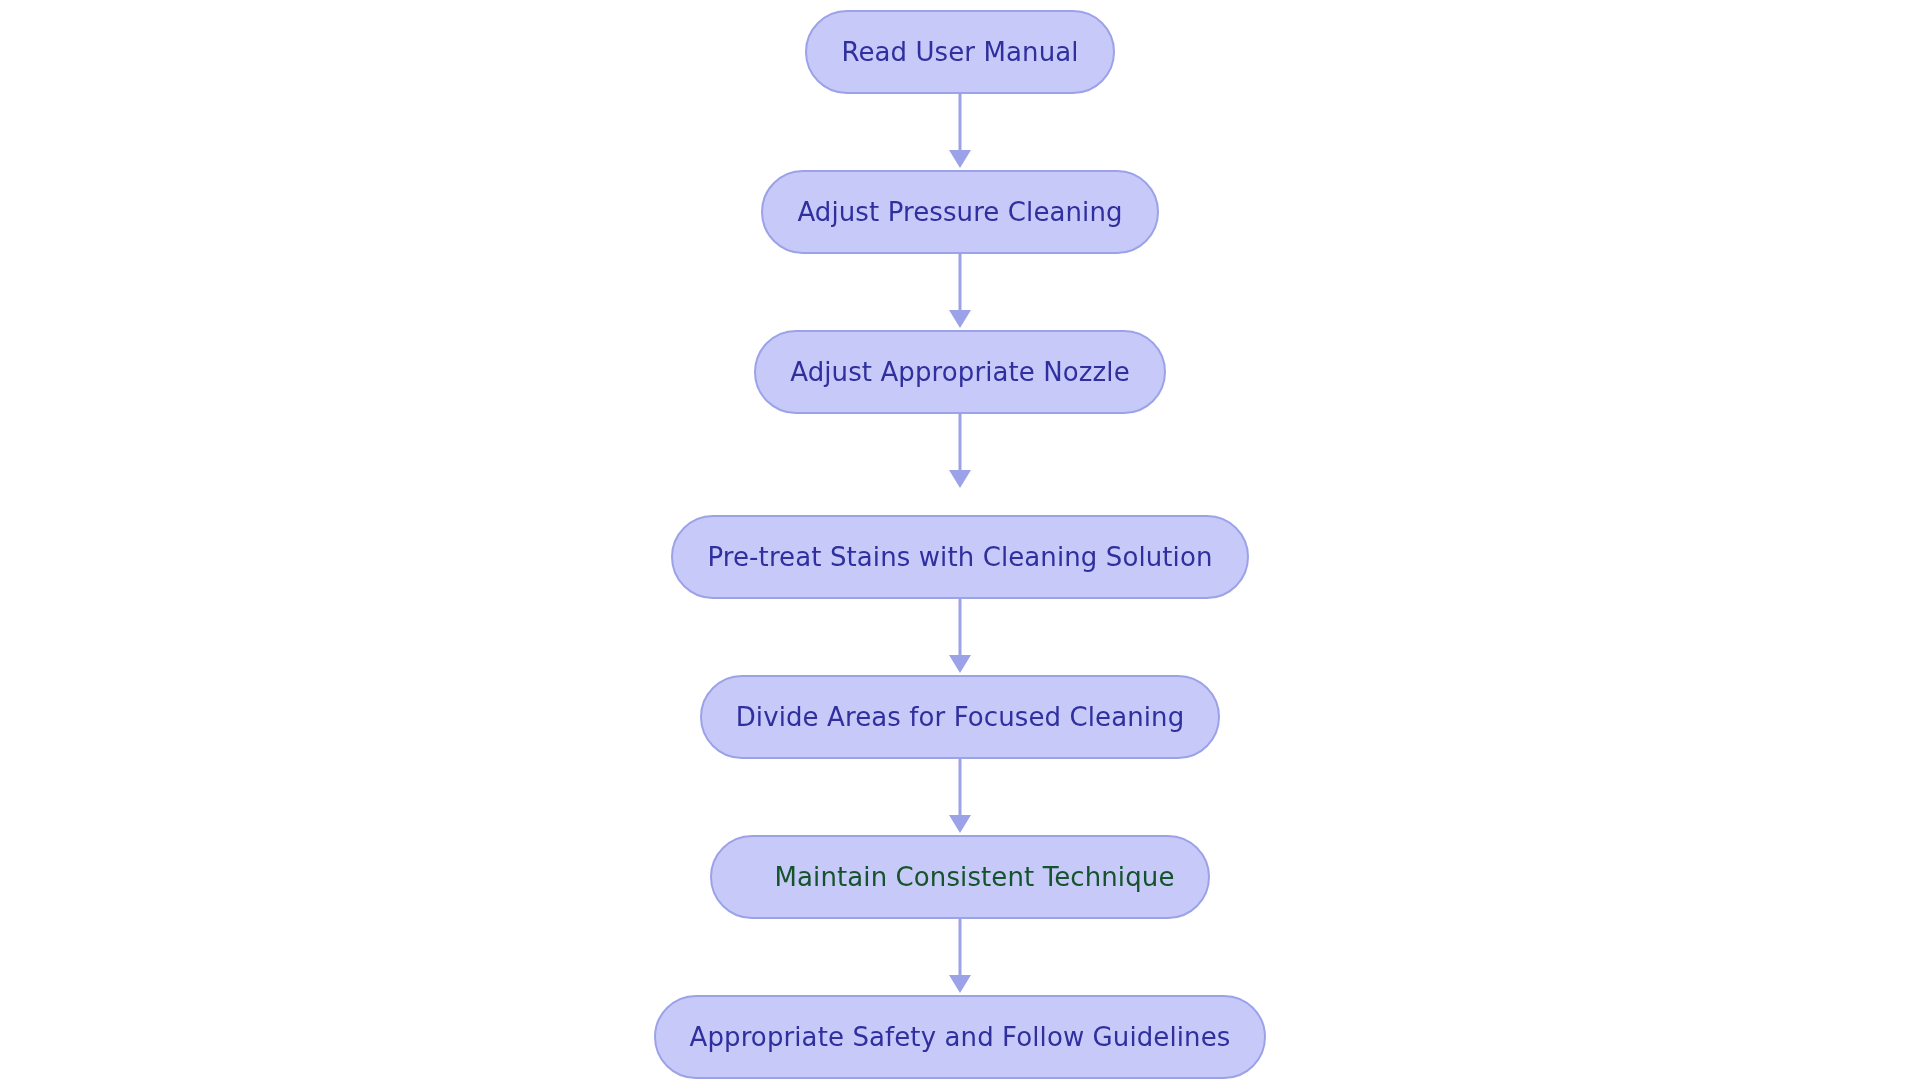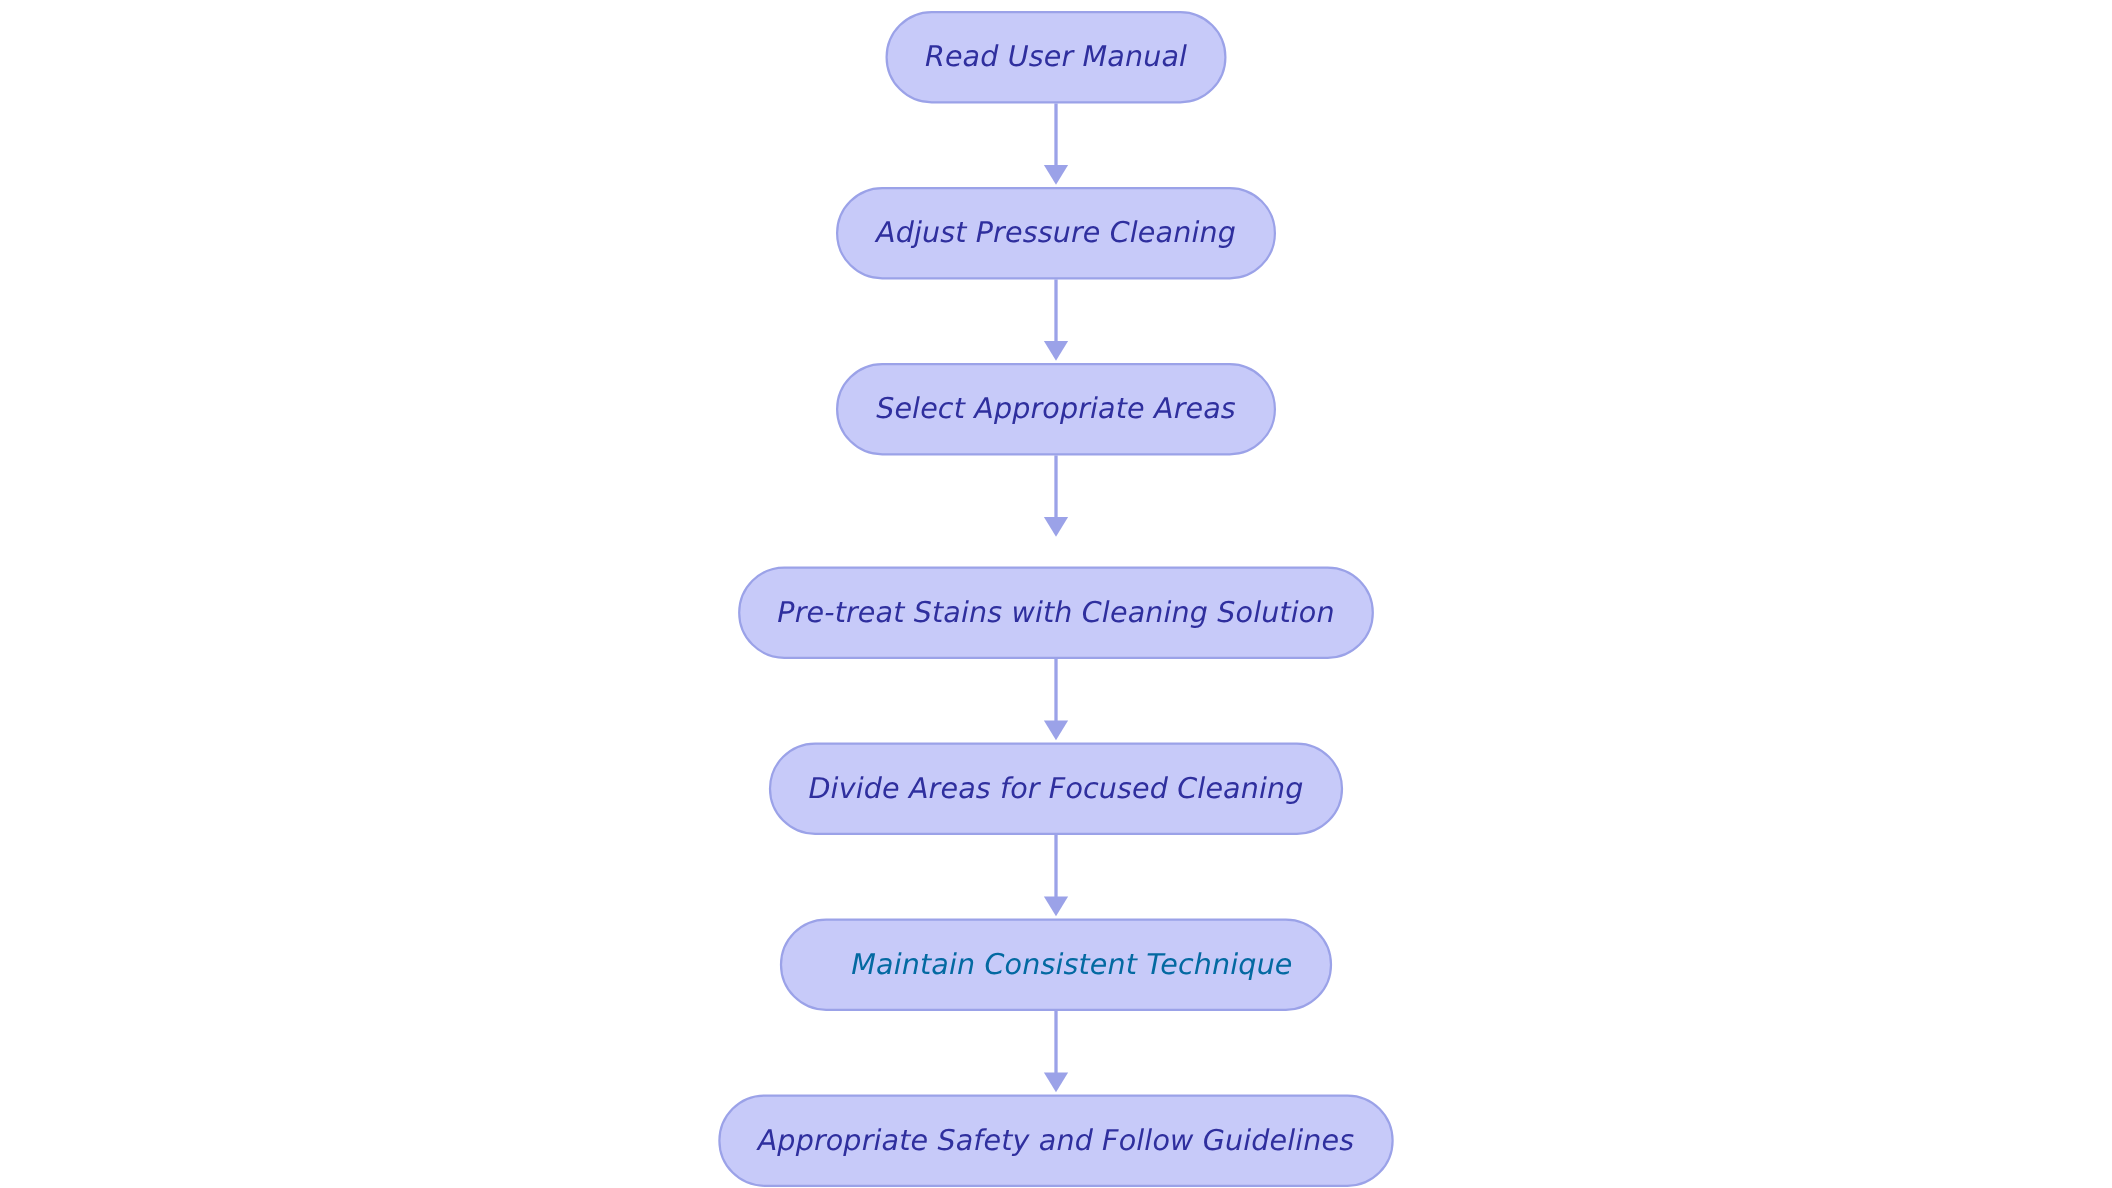--- a/index.html
+++ b/index.html
@@ -41,21 +41,20 @@
     box-sizing: border-box;
     background: #c7caf9;
     border: 2px solid #9ba2e8;
     border-radius: 42px;
     display: flex;
     align-items: center;
     justify-content: center;
     padding: 4px 34px;
     white-space: nowrap;
     flex: 0 0 auto;
-    font-style: italic;
   }
 
   .flow-node-label {
     color: #2f2f9e;
     font-size: 26px;
     font-weight: 400;
     letter-spacing: 0.1px;
     line-height: 1;
     font-family: "DejaVu Sans", sans-serif;
   }
@@ -107,21 +106,21 @@
     <div class="flow-node" style="background: rgb(199, 202, 249); border-color: rgb(155, 162, 232);">
       <span class="flow-node-label" style="color: rgb(47, 47, 158);">Adjust Pressure Cleaning</span>
     </div>
 
     <div class="flow-connector">
       <div class="conn-line" style="background: rgb(155, 162, 232);"></div>
       <div class="conn-arrowhead" style="border-top-color: rgb(155, 162, 232);"></div>
     </div>
 
     <div class="flow-node" style="background: rgb(199, 202, 249); border-color: rgb(155, 162, 232);">
-      <span class="flow-node-label" style="color: rgb(47, 47, 158);">Select Appropriate Areas</span>
+      <span class="flow-node-label" style="color: rgb(47, 47, 158);">Adjust Appropriate Nozzle</span>
     </div>
 
     <div class="flow-connector">
       <div class="conn-line" style="background: rgb(155, 162, 232);"></div>
       <div class="conn-arrowhead" style="border-top-color: rgb(155, 162, 232);"></div>
     </div>
 
     <div class="flow-node" style="background: rgb(199, 202, 249); border-color: rgb(155, 162, 232); margin-top: 25px;">
       <span class="flow-node-label" style="color: rgb(47, 47, 158);">Pre-treat Stains with Cleaning Solution</span>
     </div>
@@ -134,21 +133,21 @@
     <div class="flow-node" style="background: rgb(199, 202, 249); border-color: rgb(155, 162, 232);">
       <span class="flow-node-label" style="color: rgb(47, 47, 158);">Divide Areas for Focused Cleaning</span>
     </div>
 
     <div class="flow-connector">
       <div class="conn-line" style="background: rgb(155, 162, 232);"></div>
       <div class="conn-arrowhead" style="border-top-color: rgb(155, 162, 232);"></div>
     </div>
 
     <div class="flow-node" style="background: rgb(199, 202, 249); border-color: rgb(155, 162, 232);">
-      <span class="flow-node-label" style="color: #0369a1; margin-left: 29px;">Maintain Consistent Technique</span>
+      <span class="flow-node-label" style="color: #14532d; margin-left: 29px;">Maintain Consistent Technique</span>
     </div>
 
     <div class="flow-connector">
       <div class="conn-line" style="background: rgb(155, 162, 232);"></div>
       <div class="conn-arrowhead" style="border-top-color: rgb(155, 162, 232);"></div>
     </div>
 
     <div class="flow-node" style="background: rgb(199, 202, 249); border-color: rgb(155, 162, 232);">
       <span class="flow-node-label" style="color: rgb(47, 47, 158);">Appropriate Safety and Follow Guidelines</span>
     </div>

